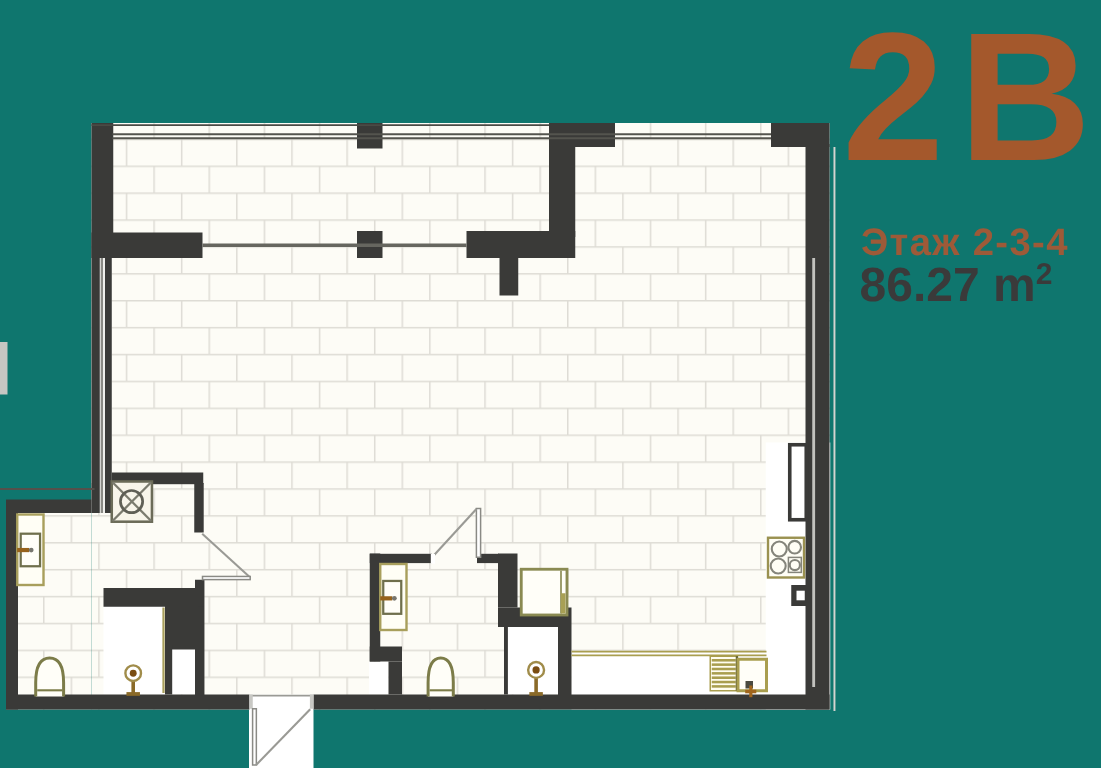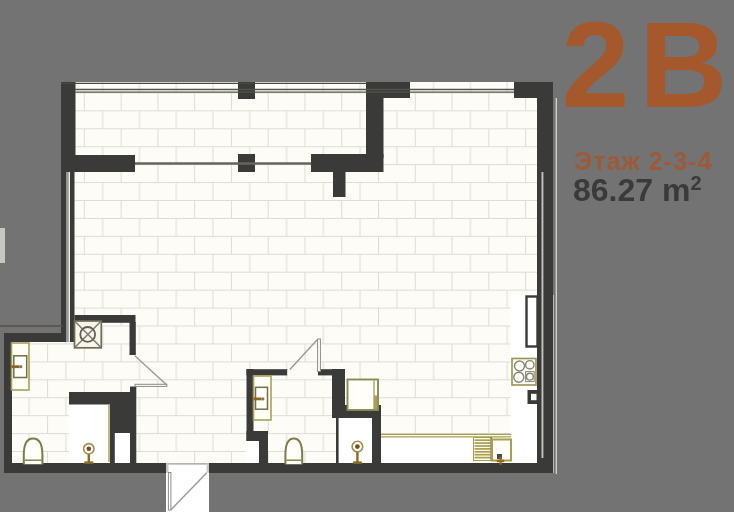--- a/index.html
+++ b/index.html
@@ -1,16 +1,16 @@
 <!DOCTYPE html>
 <html><head>
 <meta charset="utf-8">
 <style>
   html,body{margin:0;padding:0;background:#ffffff;}
-  .page{position:relative;width:734px;height:512px;overflow:hidden;background:#737373;
+  .page{position:relative;width:734px;height:512px;overflow:hidden;background:#0f766e;
         font-family:"Liberation Sans",sans-serif;}
   svg{position:absolute;left:0;top:0;}
 </style>
 </head>
 <body>
 <div class="page">
 <svg width="734" height="512" viewBox="0 0 734 512">
 <defs>
   <pattern id="bk" x="10.3" y="200" width="36.77" height="35.86" patternUnits="userSpaceOnUse">
     <rect x="0" y="0" width="36.77" height="35.86" fill="#fdfcf6"></rect>

